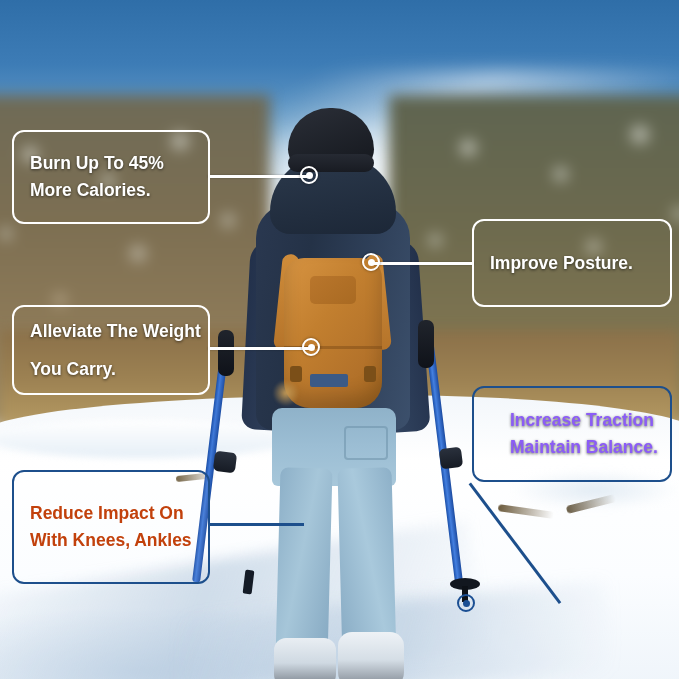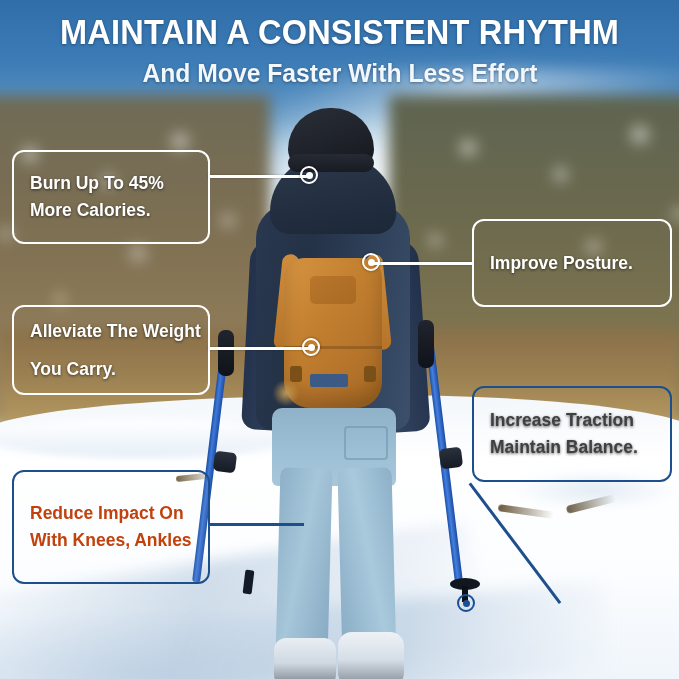--- a/index.html
+++ b/index.html
@@ -203,23 +203,23 @@
     padding:10px 16px;
   }
   .callout .line{
     font-size:17.5px;font-weight:600;line-height:1.52;white-space:nowrap;
   }
   .callout.light{border:2.5px solid #ffffff;}
   .callout.light .line{color:#ffffff;text-shadow:0 1px 3px rgba(0,0,0,.6);}
   .callout.blue{border:2.5px solid #1d4f8c;background:rgba(255,255,255,.06);}
   .callout.blue .line{color:#c2410c;font-weight:600;}
   .callout.blueWhite{border:2.5px solid #1d4f8c;}
-  .callout.blueWhite .line{color:#404040;text-shadow:0 1px 3px rgba(0,0,0,.65);}
-
-  #box-calories{left:12px;top:130px;width:198px;height:94px;margin-top:20px;}
+  .callout.blueWhite .line{color:#8b5cf6;text-shadow:0 1px 3px rgba(0,0,0,.65);margin-left:20px;}
+
+  #box-calories{left:12px;top:130px;width:198px;height:94px;}
   #box-posture{left:472px;top:219px;width:200px;height:88px;}
   #box-weight{left:12px;top:305px;width:198px;height:90px;gap:11px;}
   #box-traction{left:472px;top:386px;width:200px;height:96px;}
   #box-knees{left:12px;top:470px;width:198px;height:114px;}
 
   
   .conn{position:absolute;background:#ffffff;height:2.5px;box-shadow:0 0 2px rgba(0,0,0,.35);}
   .conn.nav{background:#1d4f8c;box-shadow:none;}
   #conn-calories{left:208px;top:175px;width:100px;}
   #conn-weight{left:208px;top:347px;width:102px;}
@@ -292,24 +292,20 @@
     <div class="poleLlock"></div>
     <div class="poleLtip"></div>
 
     <div class="poleR"></div>
     <div class="poleRgrip"></div>
     <div class="poleRlock"></div>
     <div class="poleRbasket"></div>
     <div class="poleRtip"></div>
   </div>
 
-  <div class="headerWrap">
-    <div class="title">MAINTAIN A CONSISTENT RHYTHM</div>
-    <div class="subtitle">And Move Faster With Less Effort</div>
-  </div>
 
   <div class="conn" id="conn-calories"></div>
   <div class="conn" id="conn-weight"></div>
   <div class="conn" id="conn-posture"></div>
   <div class="conn nav" id="conn-knees"></div>
   <div class="conn nav" id="conn-traction"></div>
 
   <div class="marker" id="mk-calories"></div>
   <div class="marker" id="mk-weight"></div>
   <div class="marker" id="mk-posture"></div>

